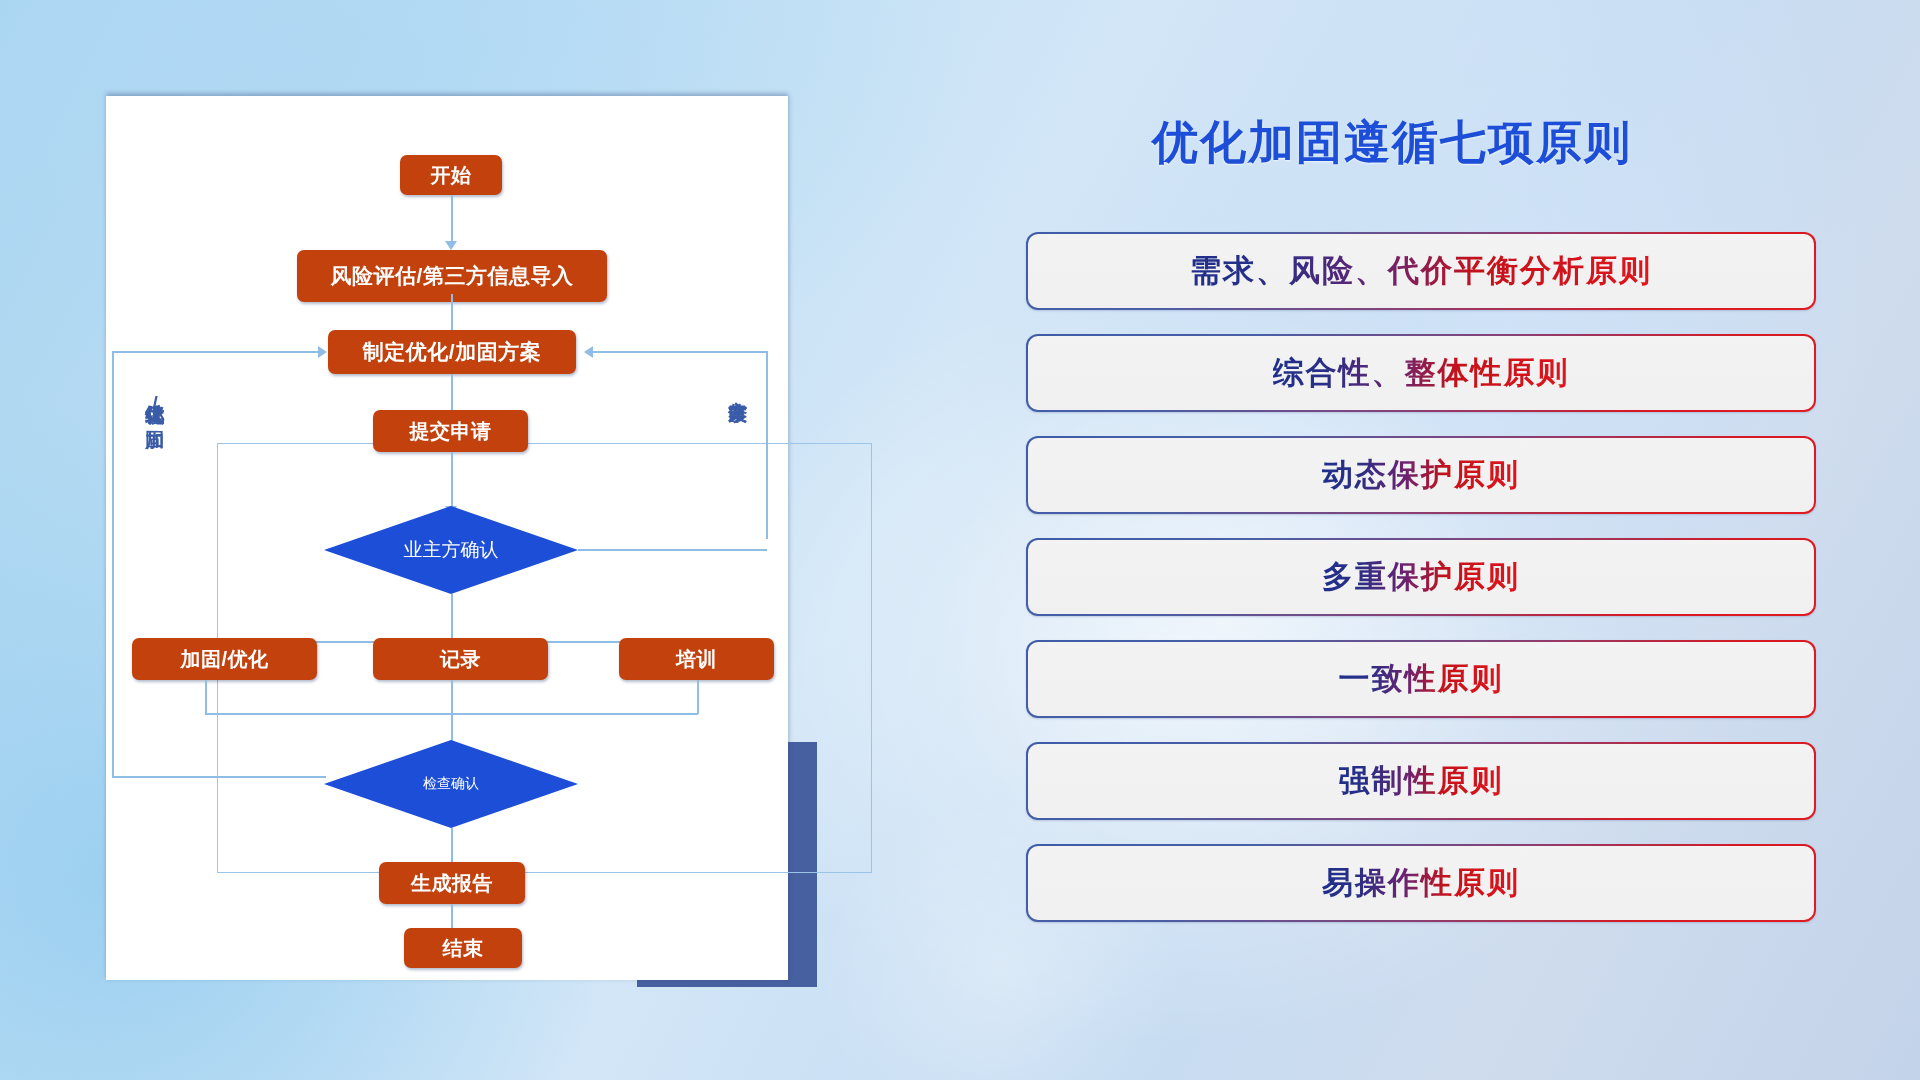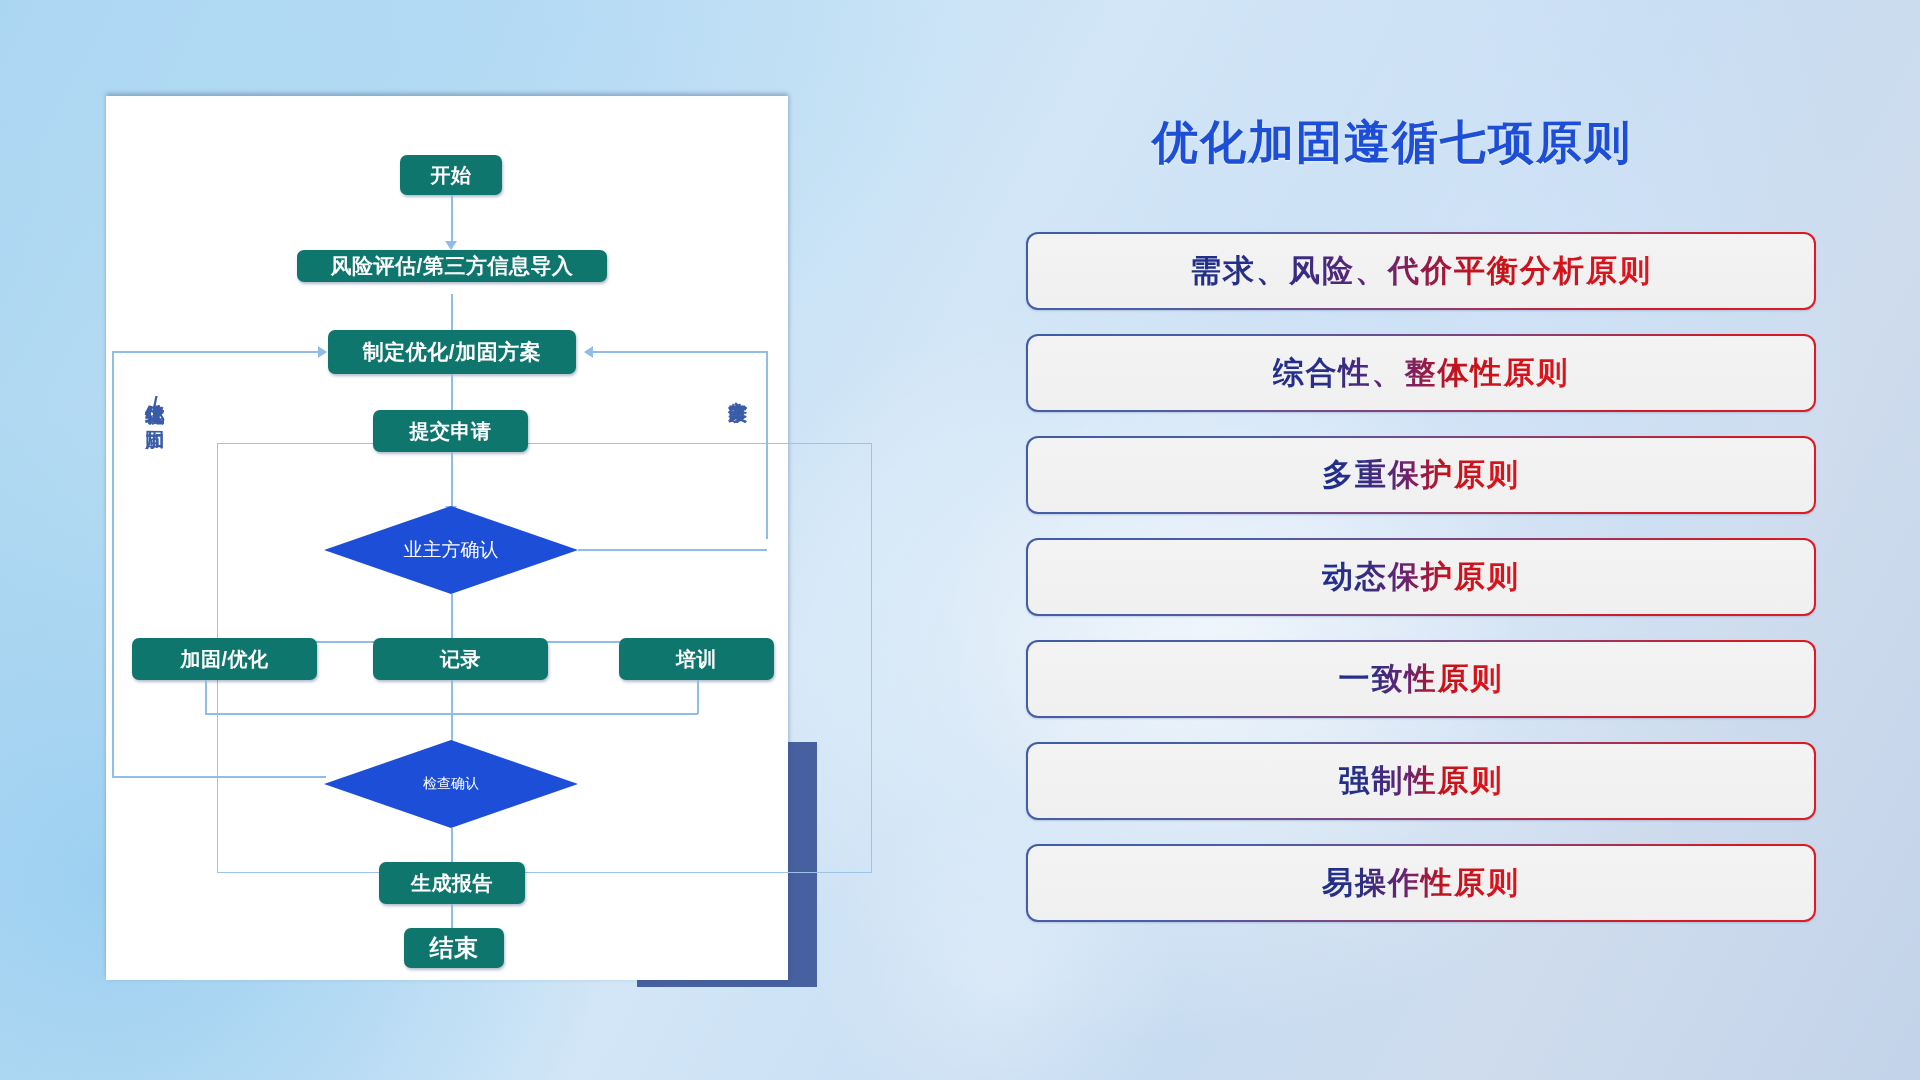--- a/index.html
+++ b/index.html
@@ -23,21 +23,21 @@
       radial-gradient(circle 260px at 1000px 980px, rgba(255,255,255,.30), rgba(255,255,255,0) 70%);
   }
   
   #panel-shadow{position:absolute;left:637px;top:742px;width:180px;height:245px;background:#47609f;}
   #panel{position:absolute;left:106px;top:96px;width:682px;height:884px;background:#fff;
          box-shadow:0 -3px 4px rgba(60,80,130,.30), 2px 0 4px rgba(60,80,130,.12);}
   
   #loop-frame{position:absolute;left:111px;top:347px;width:655px;height:430px;
               border:1.2px solid #9cc3e8;box-sizing:border-box;}
   
-  .node{position:absolute;background:#0f766e;color:#fff;border-radius:7px;
+  .node{position:absolute;background:#c2410c;color:#fff;border-radius:7px;
         display:flex;align-items:center;justify-content:center;
         font-weight:bold;letter-spacing:.5px;
         box-shadow:1px 2px 3px rgba(40,60,110,.35);
         font-family:"Liberation Sans","DejaVu Sans",sans-serif;}
   .diamond{position:absolute;color:#fff;font-weight:normal;
            display:flex;align-items:center;justify-content:center;
            clip-path:polygon(50% 0,100% 50%,50% 100%,0 50%);background:#1d4ed8;}
   
   .vline{position:absolute;background:#8fbde6;width:1.6px;}
   .hline{position:absolute;background:#8fbde6;height:1.6px;}
@@ -79,21 +79,21 @@
 </div>
 
 <div id="flow">
 
   <div class="node" style="left:400px;top:155px;width:102px;height:40px;font-size:20px;">
     <span>开始</span>
   </div>
   <div class="vline" style="left:451px;top:195px;height:48px;"></div>
   <div class="arrow-d" style="left:445px;top:241px;"></div>
 
-  <div class="node" style="left:297px;top:250px;width:310px;height:32px;font-size:21px;">
+  <div class="node" style="left:297px;top:250px;width:310px;height:52px;font-size:21px;">
     <span>风险评估/第三方信息导入</span>
   </div>
   <div class="vline" style="left:451px;top:294px;height:44px;"></div>
   <div class="arrow-d" style="left:445px;top:336px;"></div>
 
   <div class="node" style="left:328px;top:330px;width:248px;height:44px;font-size:21px;">
     <span>制定优化/加固方案</span>
   </div>
 
   <div class="vline" style="left:112px;top:352px;height:424px;"></div>
@@ -155,39 +155,39 @@
 
   <div class="vline" style="left:451px;top:828px;height:40px;"></div>
   <div class="arrow-d" style="left:445px;top:864px;"></div>
 
   <div class="node" style="left:379px;top:862px;width:146px;height:42px;font-size:20px;">
     <span>生成报告</span>
   </div>
   <div class="vline" style="left:451px;top:904px;height:30px;"></div>
   <div class="arrow-d" style="left:445px;top:930px;"></div>
 
-  <div class="node" style="left:404px;top:928px;width:100px;height:40px;font-size:24px;">
+  <div class="node" style="left:404px;top:928px;width:118px;height:40px;font-size:20px;">
     <span>结束</span>
   </div>
 </div>
 
 <div id="rtitle">优化加固遵循七项原则</div>
 
 <div id="cards">
   <div class="card">
     <span class="card-label">需求、风险、代价平衡分析原则</span>
   </div>
   <div class="card">
     <span class="card-label">综合性、整体性原则</span>
   </div>
   <div class="card">
-    <span class="card-label">多重保护原则</span>
+    <span class="card-label">动态保护原则</span>
   </div>
   <div class="card">
-    <span class="card-label">动态保护原则</span>
+    <span class="card-label">多重保护原则</span>
   </div>
   <div class="card">
     <span class="card-label">一致性原则</span>
   </div>
   <div class="card">
     <span class="card-label">强制性原则</span>
   </div>
   <div class="card">
     <span class="card-label">易操作性原则</span>
   </div>

